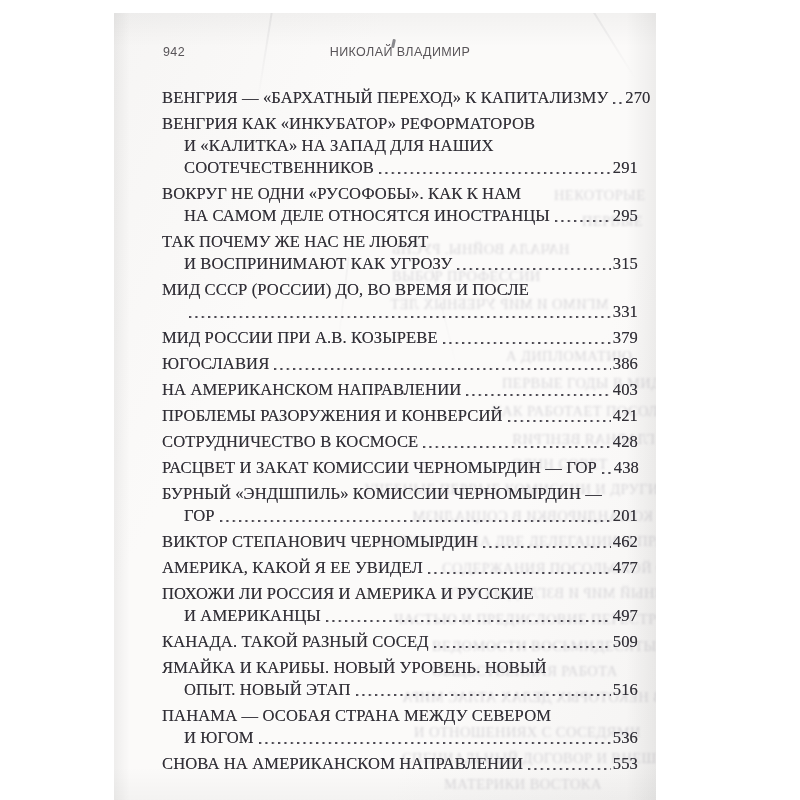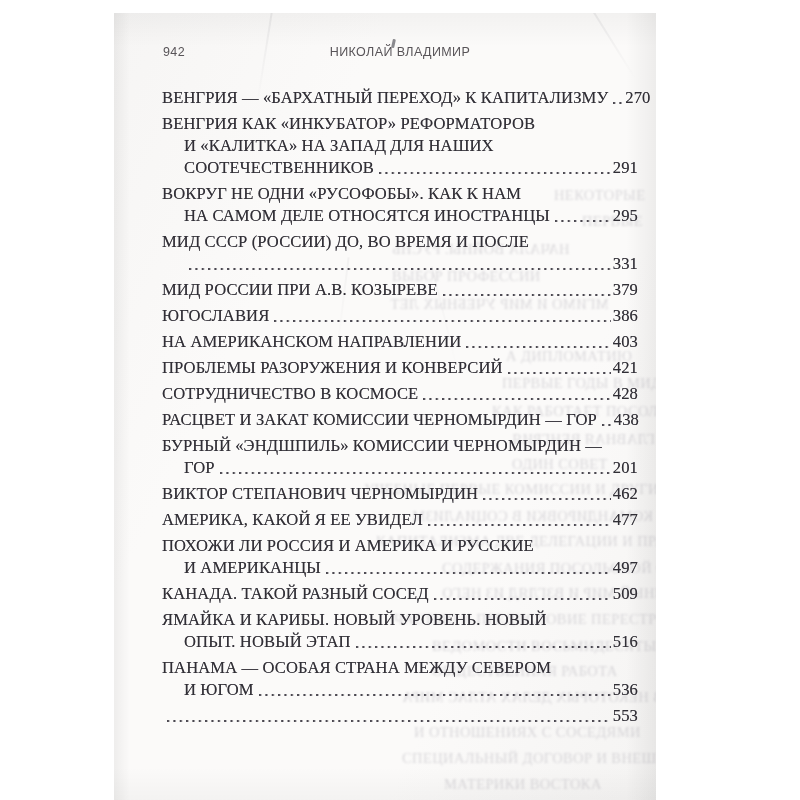--- a/index.html
+++ b/index.html
@@ -120,20 +120,30 @@
             <span class="txt">ВОКРУГ НЕ ОДНИ «РУСОФОБЫ». КАК К НАМ</span>
           </div>
           <div class="line cont">
             <span class="txt">НА САМОМ ДЕЛЕ ОТНОСЯТСЯ ИНОСТРАНЦЫ</span>
             <span class="leader"></span>
             <span class="pg">295</span>
           </div>
         </div>
         <div class="entry">
           <div class="line">
+            <span class="txt">ТАК ПОЧЕМУ ЖЕ НАС НЕ ЛЮБЯТ</span>
+          </div>
+          <div class="line cont">
+            <span class="txt">И ВОСПРИНИМАЮТ КАК УГРОЗУ</span>
+            <span class="leader"></span>
+            <span class="pg">315</span>
+          </div>
+        </div>
+        <div class="entry">
+          <div class="line">
             <span class="txt">МИД СССР (РОССИИ) ДО, ВО ВРЕМЯ И ПОСЛЕ</span>
           </div>
           <div class="line cont">
             <span class="leader"></span>
             <span class="pg">331</span>
           </div>
         </div>
         <div class="entry">
           <div class="line">
             <span class="txt">МИД РОССИИ ПРИ А.В. КОЗЫРЕВЕ</span>
@@ -232,19 +242,20 @@
             <span class="txt">ПАНАМА — ОСОБАЯ СТРАНА МЕЖДУ СЕВЕРОМ</span>
           </div>
           <div class="line cont">
             <span class="txt">И ЮГОМ</span>
             <span class="leader"></span>
             <span class="pg">536</span>
           </div>
         </div>
         <div class="entry">
           <div class="line">
+            <span class="txt">СНОВА НА АМЕРИКАНСКОМ НАПРАВЛЕНИИ</span>
             <span class="leader"></span>
             <span class="pg">553</span>
           </div>
         </div>
       </div>
   </div>
 </div>
 
 </body></html>

